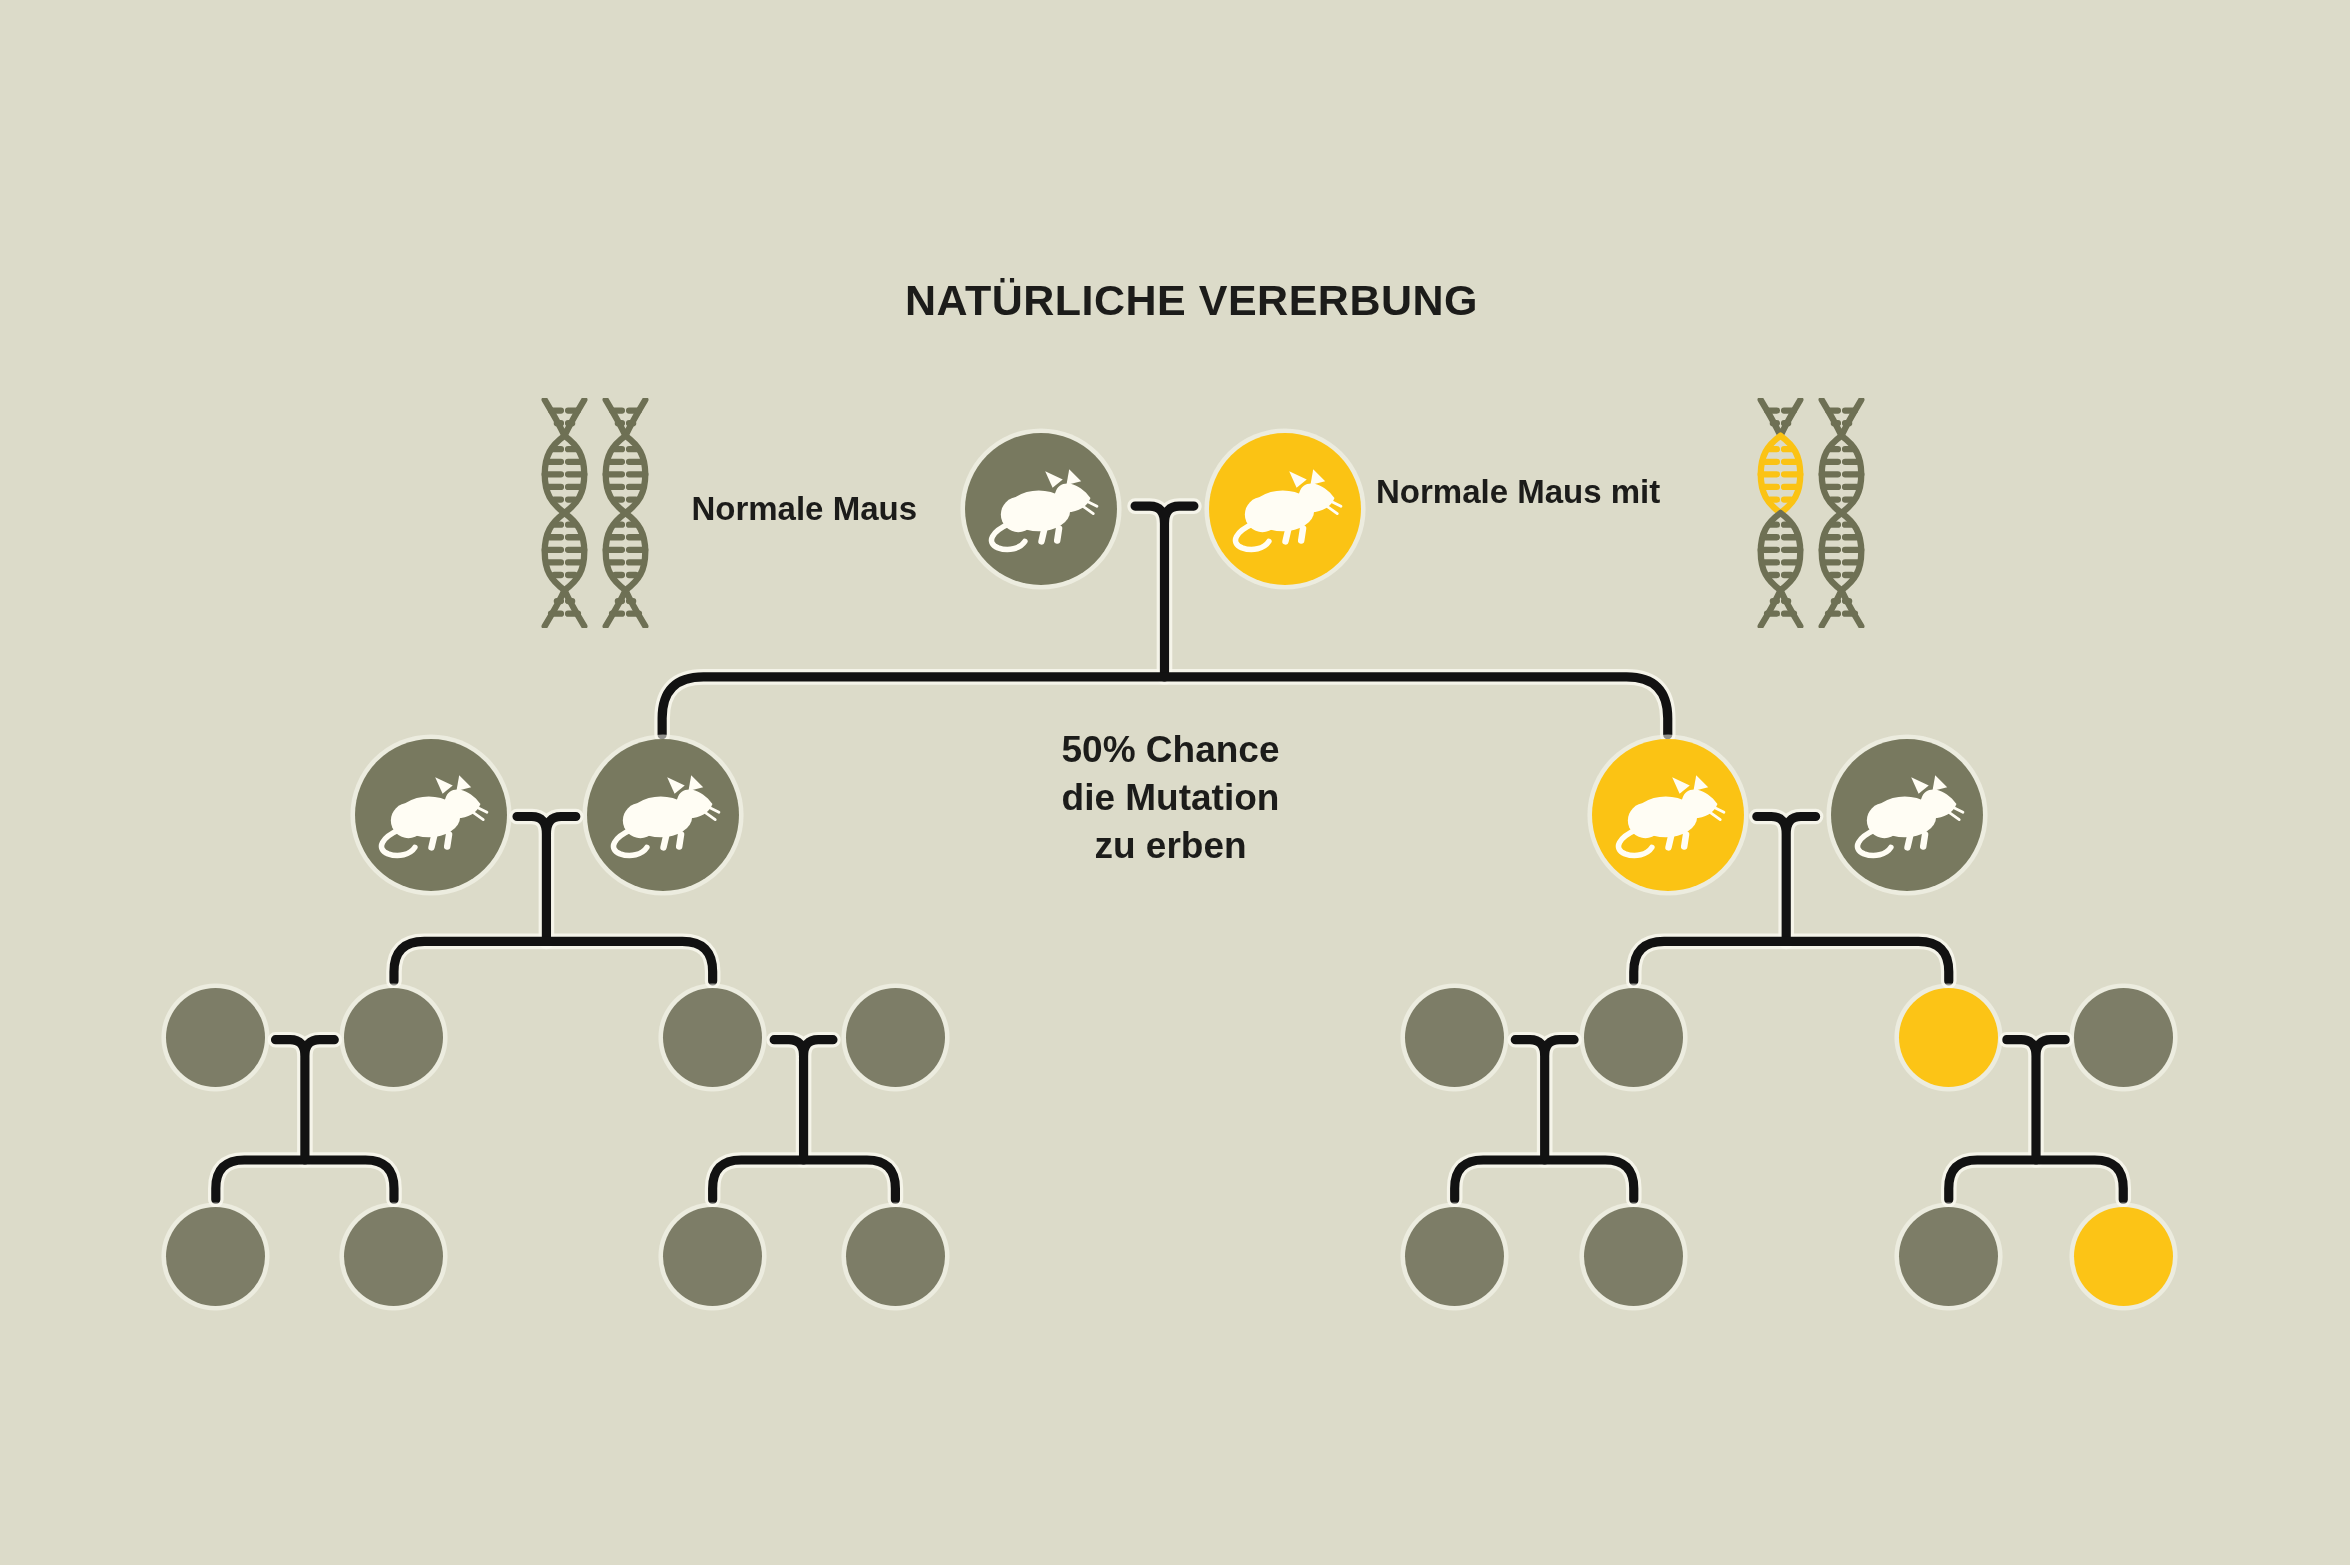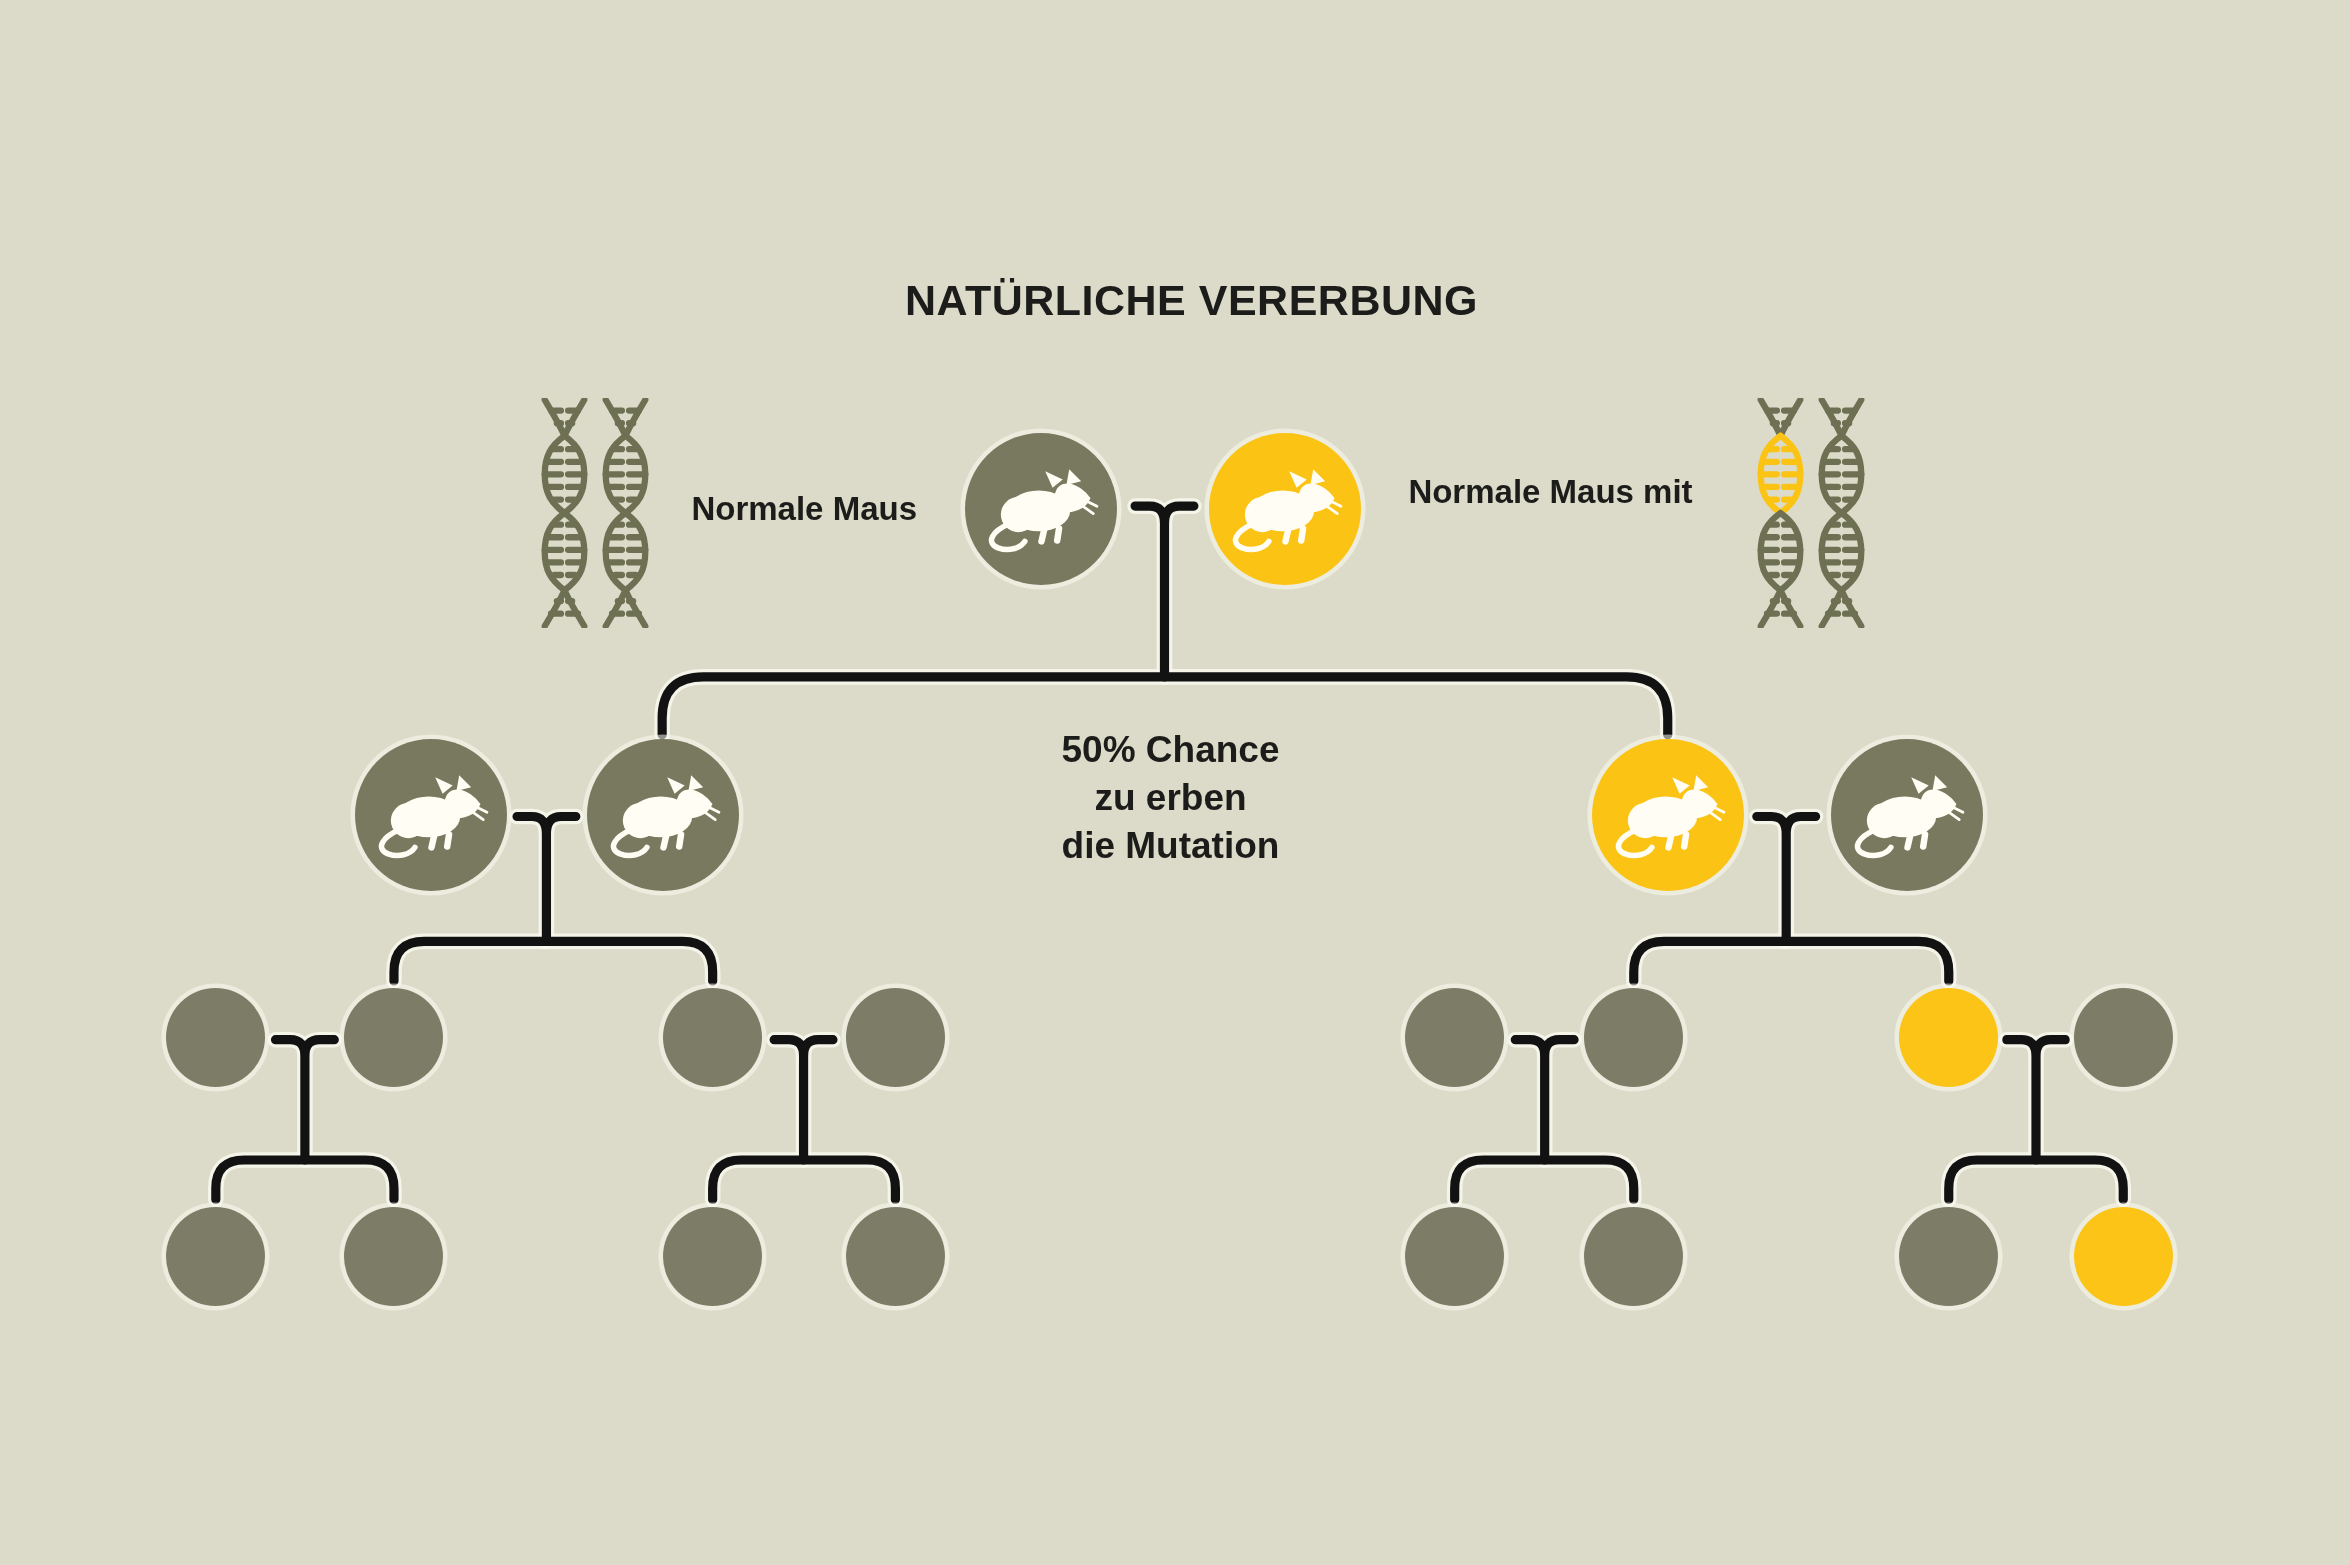--- a/index.html
+++ b/index.html
@@ -30,21 +30,21 @@
   .node.child{width:99px;height:99px;}
   .mouse-svg{width:121px;height:97px;color:var(--mouse);}
 
   .dna-pair{position:absolute; top:398px; display:flex; gap:10px; color:var(--dna);}
   .dna-pair svg{width:51px;height:230px;}
   .dna-strokes{fill:none; stroke:currentColor; stroke-width:7; stroke-linecap:round;}
   .mut{color:var(--yellow);}
 
   .lbl{position:absolute; font-weight:bold; color:var(--text); font-size:33px; line-height:45px;}
   .lbl-left{left:614px; top:489px; width:303px; text-align:right; line-height:40px;}
-  .lbl-right{left:1376px; top:469px; width:349px; text-align:center;}
+  .lbl-right{left:1376px; top:469px; width:349px; }
   .chance{
     position:absolute; left:996px; top:726px; width:349px; text-align:center;
     font-weight:bold; font-size:37px; line-height:48px; color:var(--text);
   }
 </style>
 </head>
 <body>
 
 <div class="stage">
 
@@ -183,18 +183,18 @@
   <div class="node child" style="left: 1584px; top: 1207px; background: rgb(125, 125, 103);"></div>
   <div class="node child" style="left: 1899px; top: 1207px; background: rgb(125, 125, 103);"></div>
   <div class="node child" style="left: 2074px; top: 1207px; background: rgb(252, 196, 22);"></div>
 
   <div class="lbl lbl-left">Normale Maus</div>
   <div class="lbl lbl-right">
     <div>Normale Maus mit</div>
   </div>
   <div class="chance">
     <div>50% Chance</div>
+    <div>die Mutation</div>
     <div>zu erben</div>
-    <div>die Mutation</div>
   </div>
 
 </div>
 
 
 </body></html>

